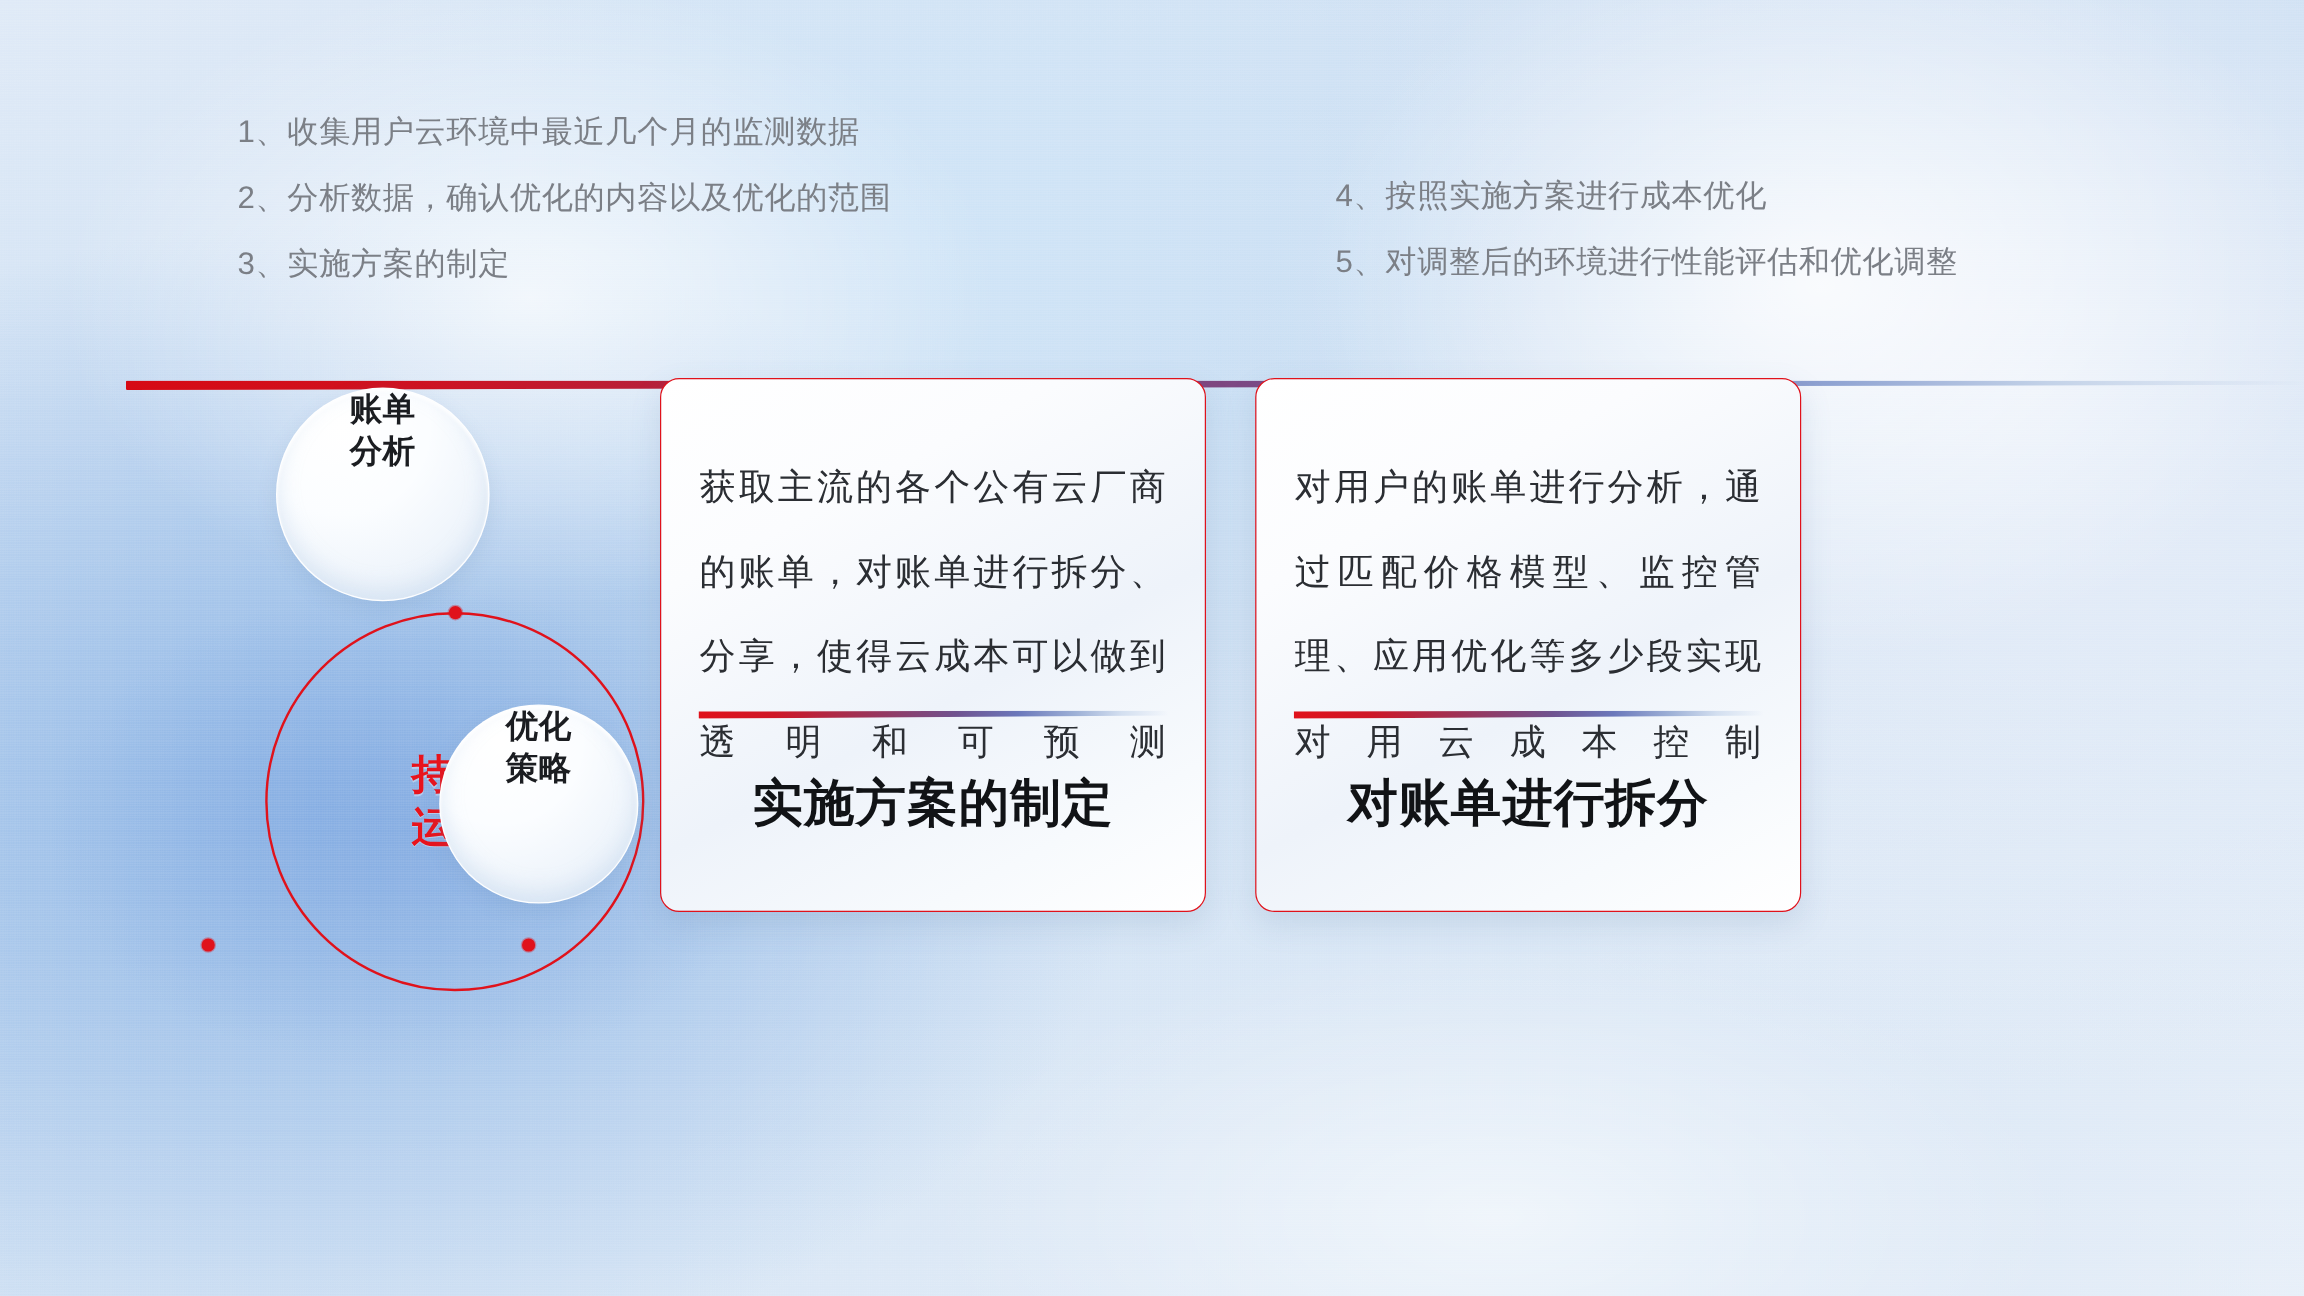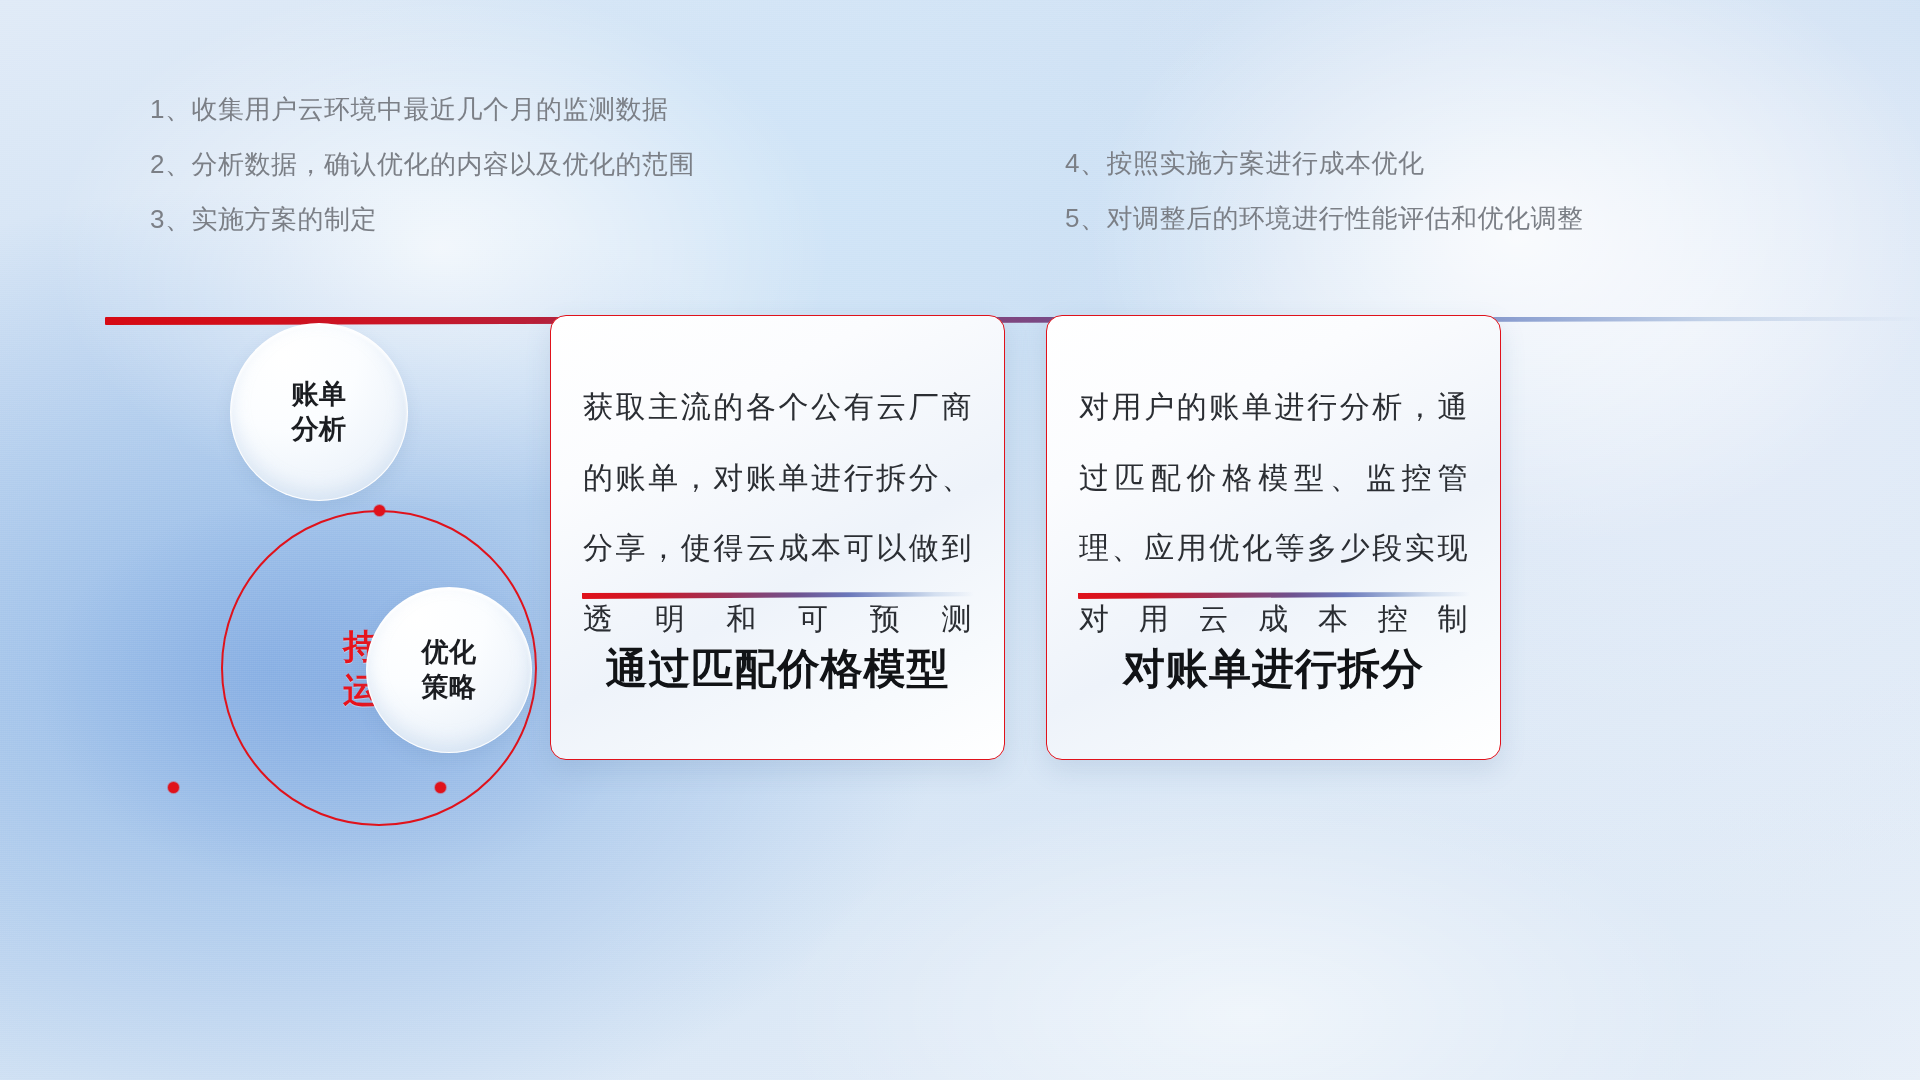--- a/index.html
+++ b/index.html
@@ -41,21 +41,21 @@
     position:absolute; inset:0; opacity:.35;
     background-image:
       repeating-linear-gradient(0deg, rgba(255,255,255,.16) 0 1px, rgba(255,255,255,0) 1px 2px),
       repeating-linear-gradient(90deg, rgba(255,255,255,.10) 0 1px, rgba(255,255,255,0) 1px 2px);
   }
 
   
   #stage { position:absolute; inset:0; z-index:2; }
 
   
-  .list-col { position:absolute; }
+  .list-col { position:absolute;margin-left:48px; }
   #list-left  { left:150px; top:96px;  width:700px; }
   #list-right { left:1065px; top:150px; width:700px; }
   .list-item{
     color:#7b7f86;
     font-size:26px;
     line-height:1.0;
     letter-spacing:.5px;
     white-space:nowrap;
     margin-bottom:29px;
   }
@@ -85,21 +85,21 @@
   .bubble{
     position:absolute;
     border-radius:50%;
     background:
       radial-gradient(110% 110% at 30% 18%, #ffffff 0%, #fbfdff 38%, #eef4fb 70%, #e3edf8 100%);
     box-shadow:
       inset 0 2px 3px rgba(255,255,255,.95),
       inset 0 -8px 18px rgba(175,200,228,.35),
       0 6px 16px rgba(97,134,180,.16);
     border:1.3px solid rgba(255,255,255,.92);
-    display:flex; align-items:center; justify-content:center;
+    display:flex; justify-content:center;
     text-align:center;
   }
   .bubble-label{
     color:#1b1d21;
     font-size:27px;
     font-weight:700;
     line-height:1.28;
     letter-spacing:.5px;
   }
   #bubble-top   { left:135px; top:-22px; width:178px; height:178px; }
@@ -226,21 +226,21 @@
     </div>
 
     <div class="node-dot" id="dot-top"></div>
     <div class="node-dot" id="dot-left"></div>
     <div class="node-dot" id="dot-right"></div>
   </div>
 
   <div class="card" id="card-1">
     <div class="card-body">获取主流的各个公有云厂商的账单，对账单进行拆分、分享，使得云成本可以做到透明和可预测</div>
     <div class="card-divider"></div>
-    <div class="card-title">通过匹配价格模型</div>
+    <div class="card-title">实施方案的制定</div>
   </div>
 
   <div class="card" id="card-2">
     <div class="card-body">对用户的账单进行分析，通过匹配价格模型、监控管理、应用优化等多少段实现对用云成本控制</div>
     <div class="card-divider"></div>
     <div class="card-title">对账单进行拆分</div>
   </div>
 
 </div>
 

